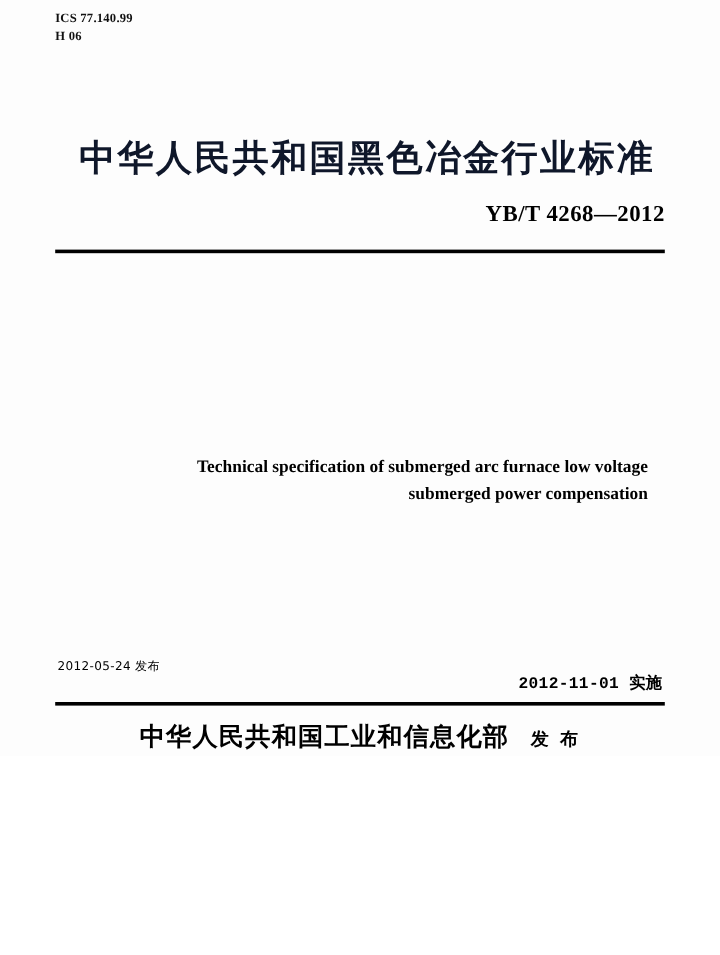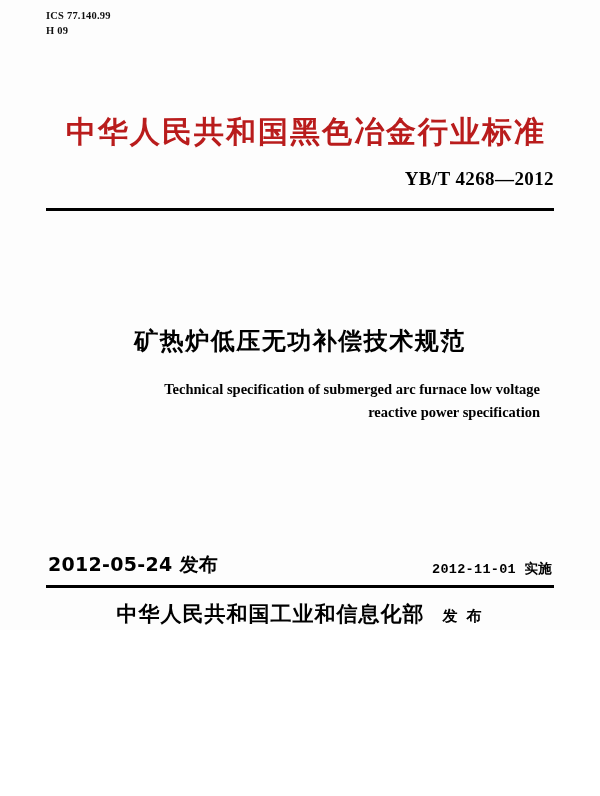--- a/index.html
+++ b/index.html
@@ -56,21 +56,21 @@
   .title-cn {
     position: absolute;
     left: 0;
     right: 0;
     top: 112px;
     text-align: center;
     font-family: "DejaVu Sans", sans-serif;
     font-size: 30px;
     font-weight: 700;
     letter-spacing: 2px;
-    color: #b91c1c;
+    color: #0f172a;
     padding-left: 12px;
   }
 
   
   .std-no {
     position: absolute;
     right: 46px;
     top: 168px;
     font-family: "Liberation Serif", serif;
     font-size: 19px;
@@ -112,24 +112,24 @@
     font-size: 14.5px;
     font-weight: 700;
     line-height: 1.6;
     color: #000;
   }
 
   
   .date-issue {
     position: absolute;
     left: 48px;
-    bottom: 52px;
-    font-family: "DejaVu Sans", sans-serif;
-    font-size: 19px;
-    font-weight: 700;
+    bottom: 68px;
+    font-family: "DejaVu Sans", sans-serif;
+    font-size: 10px;
+    font-weight: 400;
     letter-spacing: 0.3px;
     color: #000;
   }
   .date-effective {
     position: absolute;
     right: 48px;
     bottom: 52px;
     font-family: Liberation Mono, monospace;
     font-size: 13.5px;
     font-weight: 700;
@@ -167,35 +167,34 @@
     letter-spacing: 2px;
   }
 </style>
 </head>
 <body>
 
 <div class="page">
 
   <div class="ics-block">
     <div class="ics-line">ICS 77.140.99</div>
-    <div class="ics-line">H 09</div>
+    <div class="ics-line">H 06</div>
   </div>
 
 
   <div class="title-cn">中华人民共和国黑色冶金行业标准</div>
 
   <div class="std-no">YB/T 4268—2012</div>
 
   <div class="rule-top"></div>
 
-  <div class="subject-cn">矿热炉低压无功补偿技术规范</div>
 
   <div class="subject-en">
     <div>Technical specification of submerged arc furnace low voltage</div>
-    <div>reactive power specification</div>
+    <div>submerged power compensation</div>
   </div>
 
   <div class="date-issue">2012-05-24 发布</div>
   <div class="date-effective">2012-11-01 实施</div>
 
   <div class="rule-bottom"></div>
 
   <div class="publisher">
     <span>中华人民共和国工业和信息化部</span><span class="pub-action">发 布</span>
   </div>

